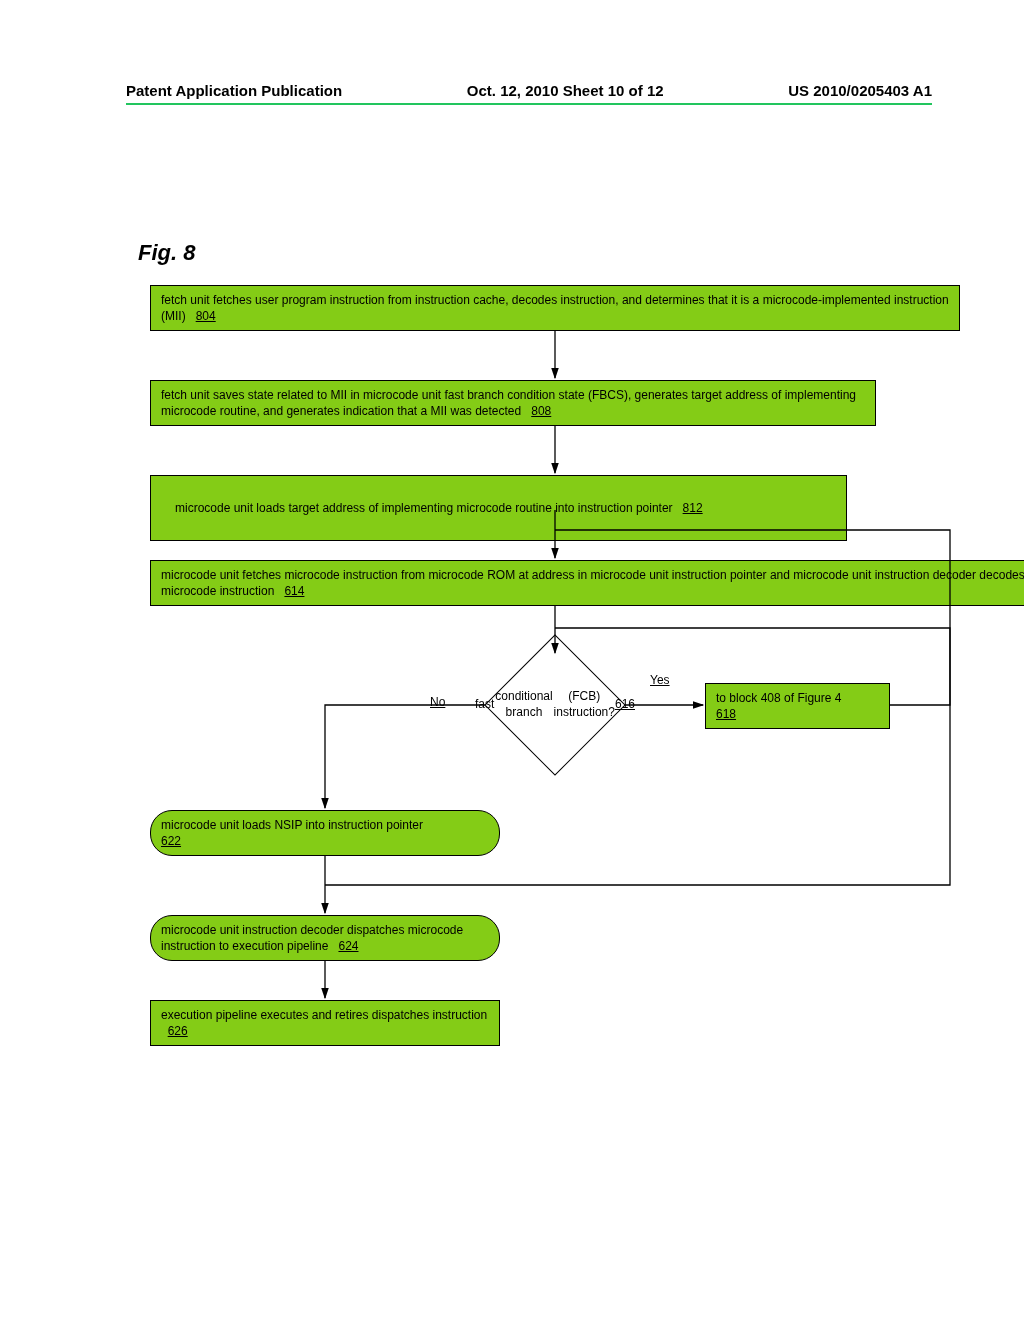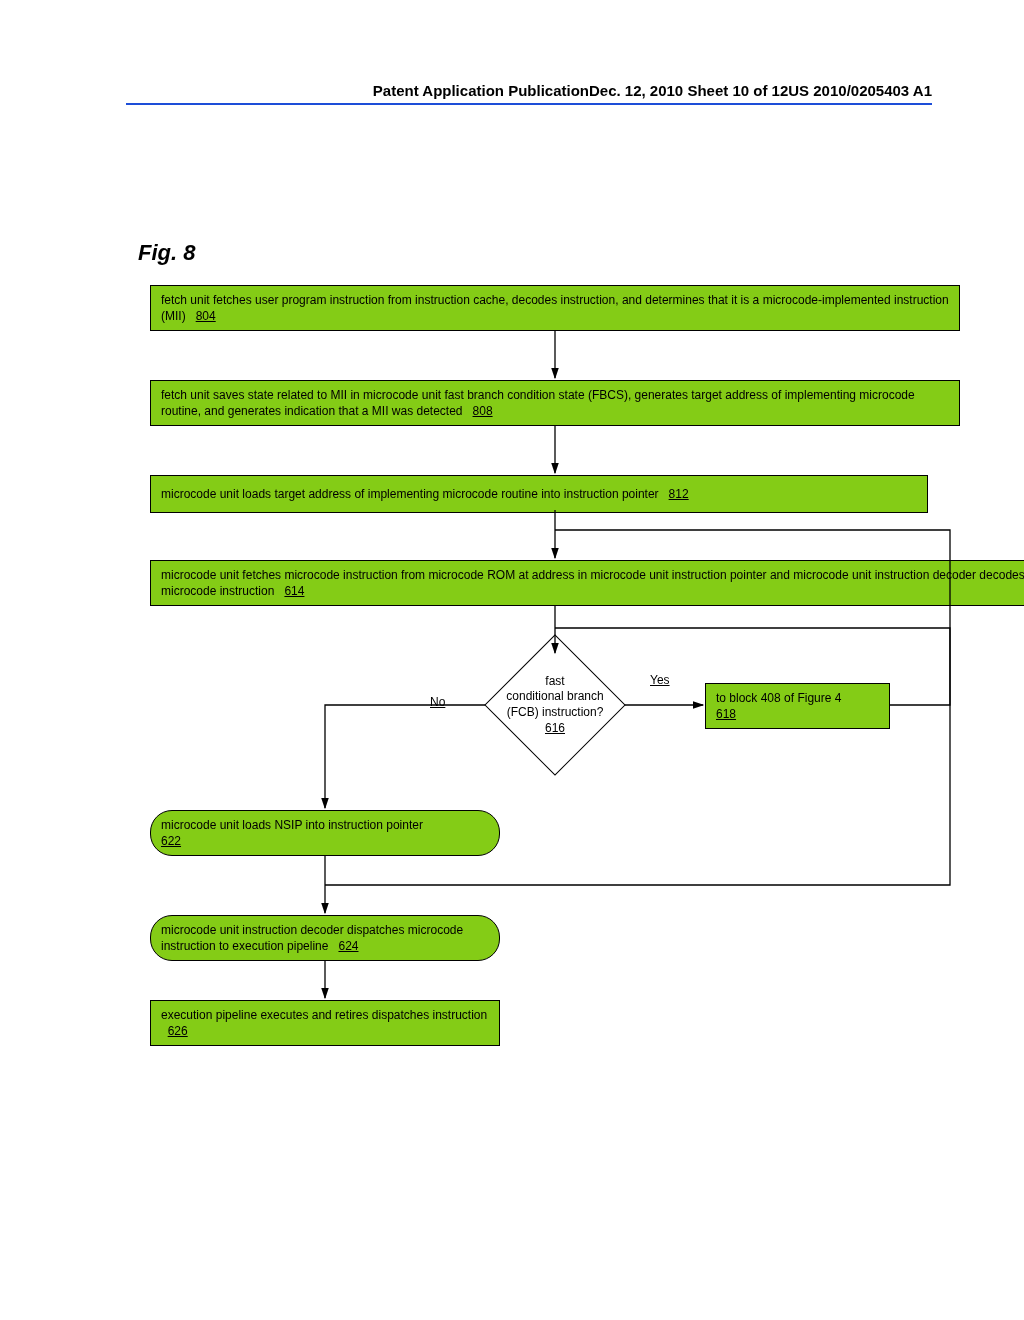--- a/index.html
+++ b/index.html
@@ -13,24 +13,24 @@
   .page {
     position: absolute;
     inset: 0;
   }
   .header {
     position: absolute;
     top: 82px;
     left: 126px;
     right: 92px;
     display: flex;
-    justify-content: flex-end;
+    justify-content: space-between;
     font-size: 15px;
     font-weight: bold;
-    border-bottom: 2px solid #1d4ed8;
+    border-bottom: 2px solid #22c55e;
     padding-bottom: 4px;
   }
   .fig-label {
     position: absolute;
     top: 240px;
     left: 138px;
     font-style: italic;
     font-weight: bold;
     font-size: 22px;
   }
@@ -65,21 +65,21 @@
     top: 10px;
     left: 30px;
     border: 1px solid #000;
     transform: rotate(45deg);
     background: #fff;
   }
   .diamond-text {
     position: absolute;
     inset: 0;
     display: flex;
-    flex-direction: column;
+    flex-direction: row;
     align-items: center;
     justify-content: center;
     font-size: 12px;
     text-align: center;
     line-height: 1.3;
   }
   .diamond-text .ref { text-decoration: underline; text-align: right; }
   .lbl {
     position: absolute;
     font-size: 12px;
@@ -93,39 +93,39 @@
     pointer-events: none;
   }
 </style>
 </head>
 <body>
 
 <div class="page">
 
   <div class="header">
     <span>Patent Application Publication</span>
-    <span>Dec. 12, 2010  Sheet 10 of 12</span>
+    <span>Oct. 12, 2010  Sheet 10 of 12</span>
     <span>US 2010/0205403 A1</span>
   </div>
 
   <div class="fig-label">Fig. 8</div>
 
   <div class="flowchart">
 
     <div class="box" style="top:0; left:0; width:810px;">
       <span>fetch unit fetches user program instruction from instruction cache, decodes instruction, and determines that it is a microcode-implemented instruction (MII)</span>
       <span>&nbsp;&nbsp;</span><span class="ref">804</span>
     </div>
 
-    <div class="box" style="top:95px; left:0; width:810px;">
+    <div class="box" style="top:95px; left:0; width:726px;">
       <span>fetch unit saves state related to MII in microcode unit fast branch condition state (FBCS), generates target address of implementing microcode routine, and generates indication that a MII was detected</span>
       <span>&nbsp;&nbsp;</span><span class="ref">808</span>
     </div>
 
-    <div class="box" style="top:190px; left:0; width:778px; padding:10px;">
+    <div class="box" style="top:190px; left:0; width:697px; padding:24px;">
       <span>microcode unit loads target address of implementing microcode routine into instruction pointer</span>
       <span>&nbsp;&nbsp;</span><span class="ref">812</span>
     </div>
 
     <div class="box" style="top:275px; left:0; width:922px;">
       <span>microcode unit fetches microcode instruction from microcode ROM at address in microcode unit instruction pointer and microcode unit instruction decoder decodes microcode instruction</span>
       <span>&nbsp;&nbsp;</span><span class="ref">614</span>
     </div>
 
     <div class="diamond-wrap" style="top:360px; left:325px;">

